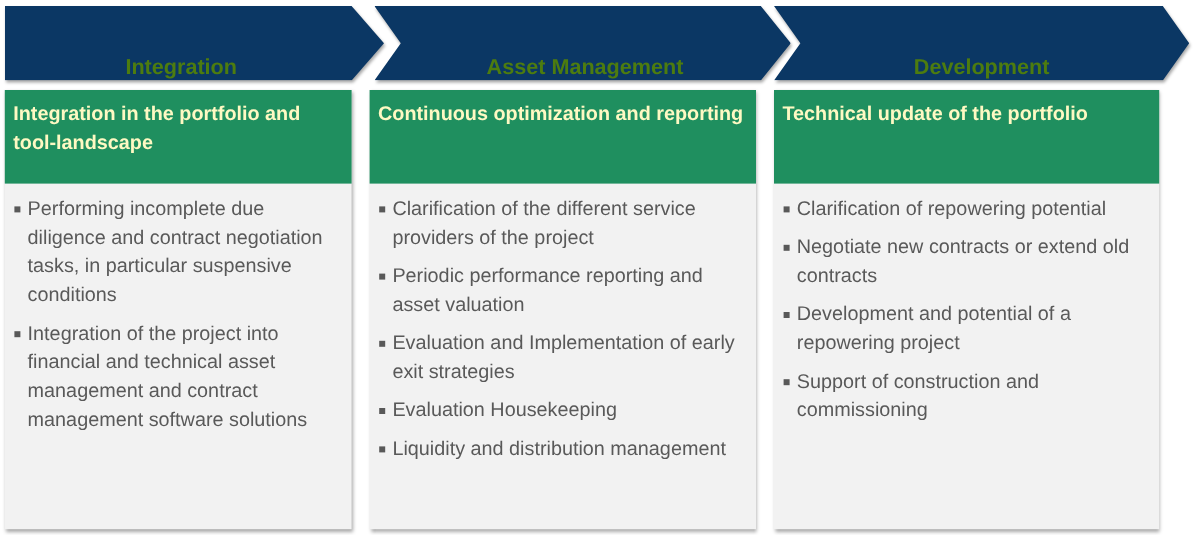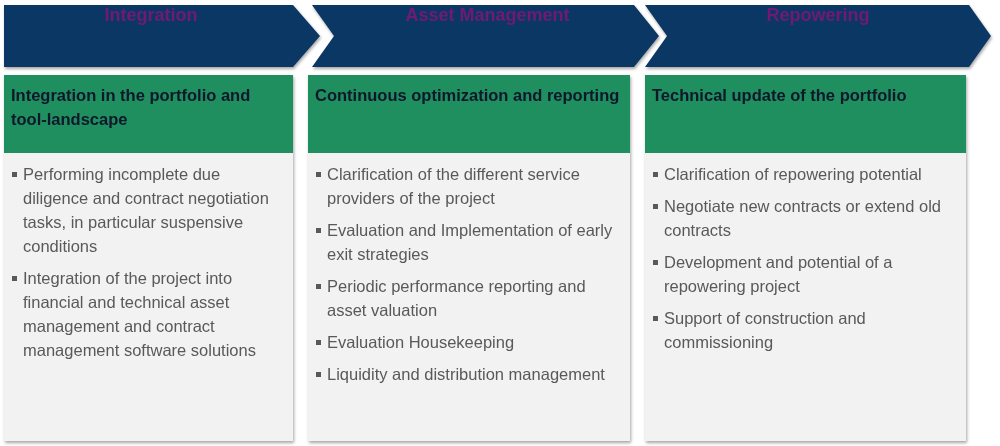--- a/index.html
+++ b/index.html
@@ -12,23 +12,23 @@
     height: 446px;
     position: relative;
     overflow: hidden;
     font-family: "Liberation Sans", "DejaVu Sans", sans-serif;
   }
   .chevron {
     position: absolute;
     top: 5px;
     height: 62px;
     background: #0b3764;
-    color: #701a75;
+    color: #4d7c0f;
     display: flex;
-    align-items: flex-start;
+    align-items: flex-end;
     justify-content: center;
     font-weight: bold;
     font-size: 18px;
     filter: drop-shadow(1px 2px 1.5px rgba(0,0,0,0.35));
   }
   .chevron-inner {
     position: absolute;
     inset: 0;
     background: #0b3764;
   }
@@ -38,21 +38,21 @@
   }
   .column {
     position: absolute;
     top: 75px;
     height: 366px;
     box-shadow: 1px 2px 3px rgba(0,0,0,0.35);
     background: #f2f2f2;
   }
   .col-header {
     background: #1f8f5f;
-    color: #0f172a;
+    color: #fef9c3;
     font-weight: bold;
     font-size: 16.5px;
     line-height: 24px;
     height: 78px;
     box-sizing: border-box;
     padding: 8px 7px 0 7px;
   }
   .col-body {
     padding: 9px 8px 0 8px;
     color: #595959;
@@ -84,21 +84,21 @@
     <span class="chevron-label" style="margin-right:22px;">Integration</span>
   </div>
 
   <div class="chevron" style="left:312px; width:347px; background:none;">
     <div class="chevron-inner" style="clip-path: polygon(0 0, 322px 0, 347px 31px, 322px 62px, 0 62px, 22px 31px);"></div>
     <span class="chevron-label" style="margin-left:4px;">Asset Management</span>
   </div>
 
   <div class="chevron" style="left:645px; width:346px; background:none;">
     <div class="chevron-inner" style="clip-path: polygon(0 0, 324px 0, 346px 31px, 324px 62px, 0 62px, 22px 31px);"></div>
-    <span class="chevron-label" style="margin-left:0px;">Repowering</span>
+    <span class="chevron-label" style="margin-left:0px;">Development</span>
   </div>
 </div>
 
 <div class="column" style="left:4px; width:289px;">
   <div class="col-header">Integration in the portfolio and tool-landscape</div>
   <div class="col-body">
     <div class="bullet">
       <span class="bullet-marker"></span>
       <span class="bullet-text">Performing incomplete due diligence and contract negotiation tasks, in particular suspensive conditions</span>
     </div>
@@ -111,25 +111,25 @@
 
 <div class="column" style="left:308px; width:322px;">
   <div class="col-header" style="">Continuous optimization and reporting</div>
   <div class="col-body">
     <div class="bullet">
       <span class="bullet-marker"></span>
       <span class="bullet-text">Clarification of the different service providers of the project</span>
     </div>
     <div class="bullet">
       <span class="bullet-marker"></span>
-      <span class="bullet-text">Evaluation and Implementation of early exit strategies</span>
+      <span class="bullet-text">Periodic performance reporting and asset valuation</span>
     </div>
     <div class="bullet">
       <span class="bullet-marker"></span>
-      <span class="bullet-text">Periodic performance reporting and asset valuation</span>
+      <span class="bullet-text">Evaluation and Implementation of early exit strategies</span>
     </div>
     <div class="bullet">
       <span class="bullet-marker"></span>
       <span class="bullet-text">Evaluation Housekeeping</span>
     </div>
     <div class="bullet">
       <span class="bullet-marker"></span>
       <span class="bullet-text">Liquidity and distribution management</span>
     </div>
   </div>

